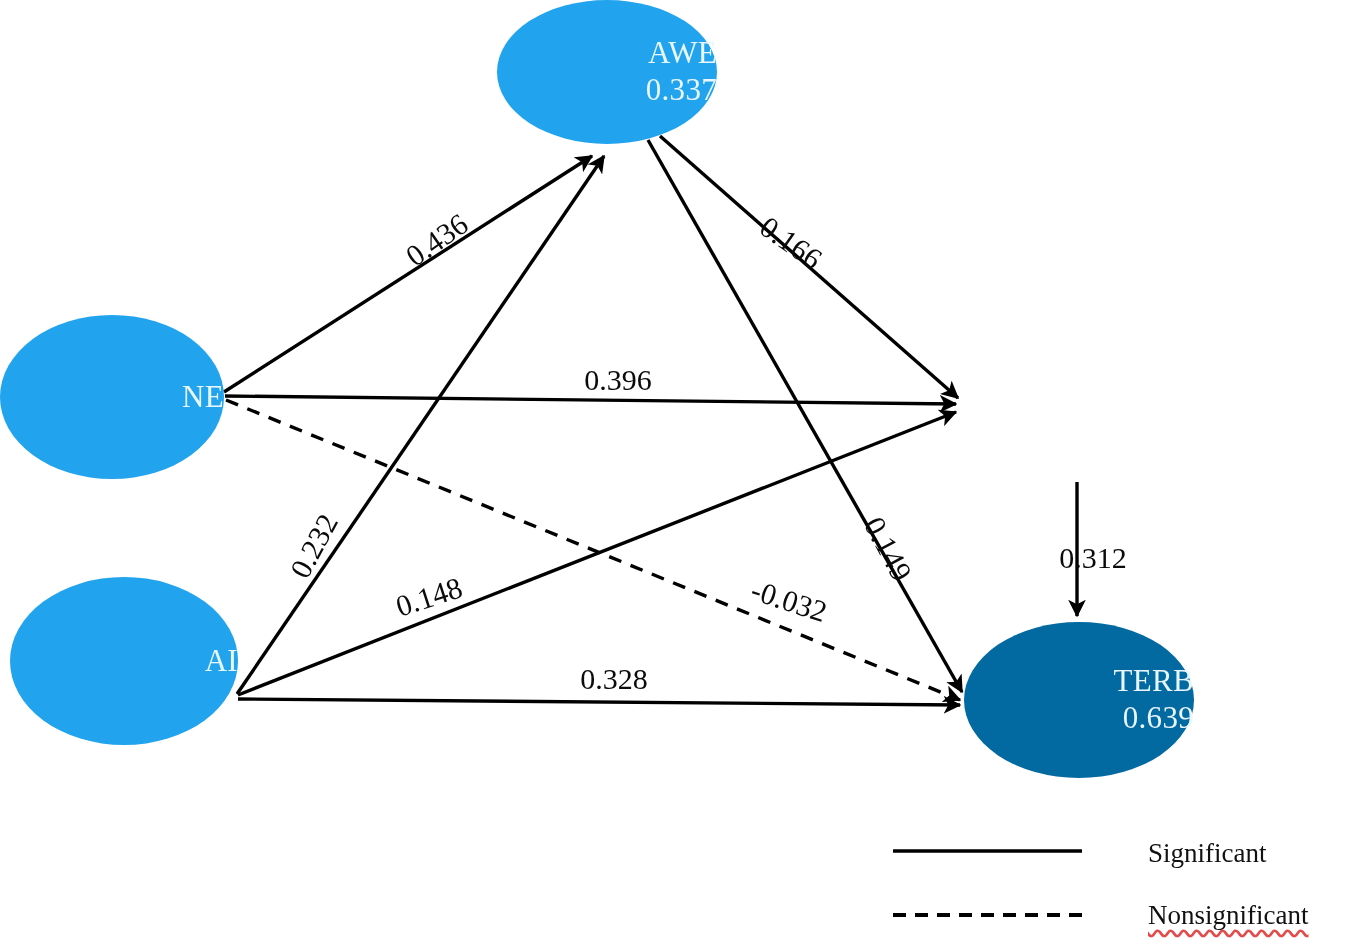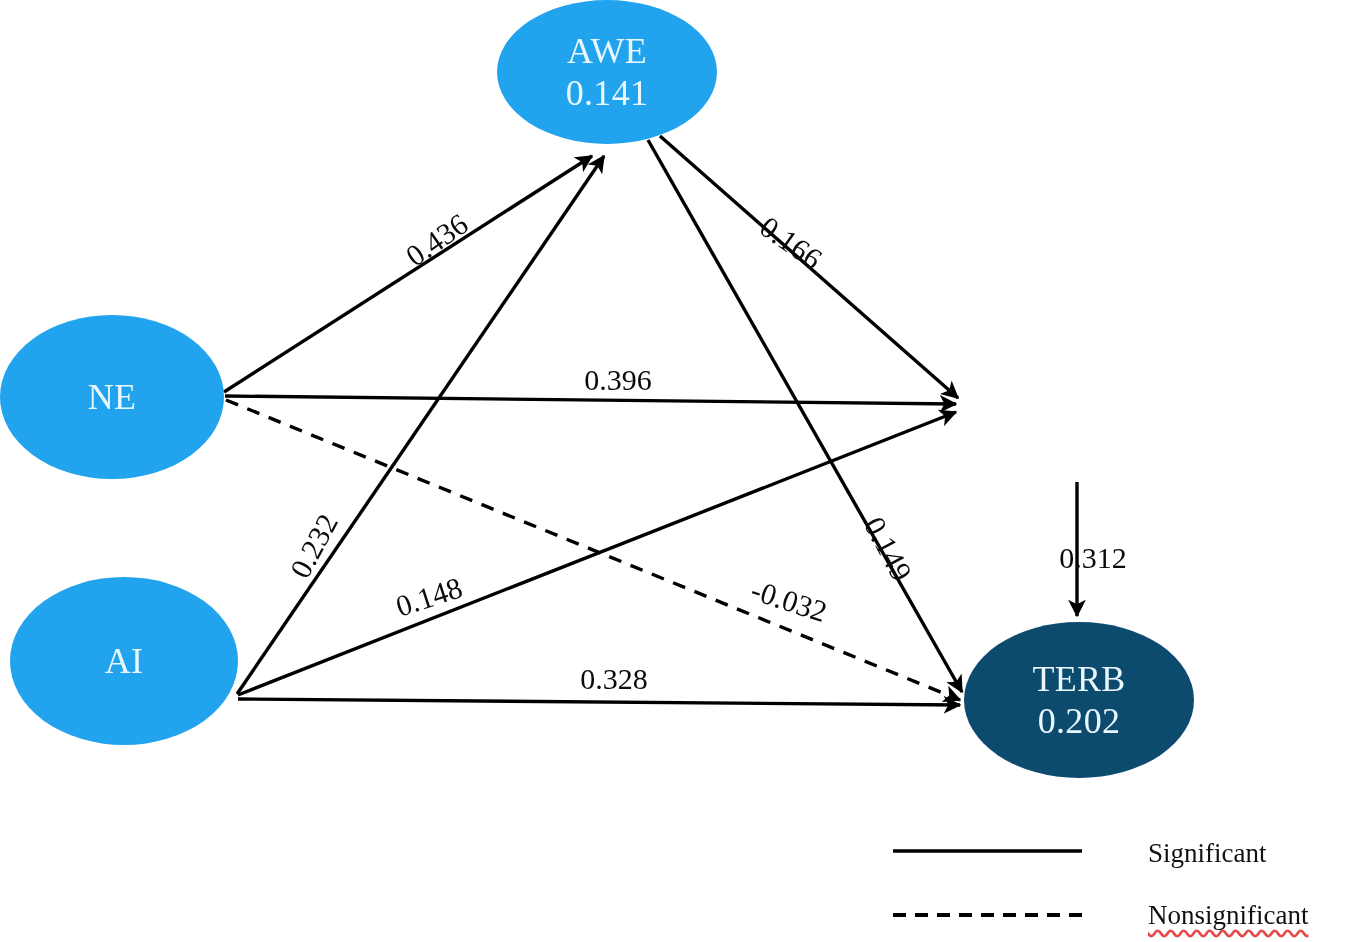--- a/index.html
+++ b/index.html
@@ -26,26 +26,26 @@
     left: 0;
     top: 0;
     width: 1350px;
     height: 942px;
   }
   .node {
     position: absolute;
     border-radius: 50%;
     display: flex;
     flex-direction: column;
-    align-items: center;
+    align-items: flex-end;
     justify-content: center;
     color: #e8f6fd;
     text-align: center;
     line-height: 1.18;
-    font-size: 36px;
+    font-size: 31px;
     letter-spacing: 0.3px;
   }
   .node .node-label { display: block; }
   .node .node-value { display: block; }
   .coef {
     position: absolute;
     font-size: 30px;
     color: #0b0b0b;
     white-space: nowrap;
     transform-origin: 50% 50%;
@@ -91,33 +91,33 @@
     <line x1="238" y1="699" x2="960" y2="705" stroke="#000000" stroke-width="3.4" marker-end="url(#arrowhead)"></line>
 
     <line x1="1077" y1="482" x2="1077" y2="616" stroke="#000000" stroke-width="3.4" marker-end="url(#arrowhead)"></line>
 
     <line x1="893" y1="851" x2="1082" y2="851" stroke="#000000" stroke-width="3.4"></line>
     <line x1="893" y1="915" x2="1082" y2="915" stroke="#000000" stroke-width="4.2" stroke-dasharray="13 9"></line>
   </svg>
 
   <div class="node" style="left: 497px; top: 0px; width: 220px; height: 144px; background: rgb(33, 163, 238); color: rgb(232, 246, 253);">
     <span class="node-label">AWE</span>
-    <span class="node-value">0.141</span>
+    <span class="node-value">0.337</span>
   </div>
   <div class="node" style="left: 0px; top: 315px; width: 224px; height: 164px; background: rgb(33, 163, 238); color: rgb(232, 246, 253);">
     <span class="node-label">NE</span>
     <span class="node-value"></span>
   </div>
   <div class="node" style="left: 10px; top: 577px; width: 228px; height: 168px; background: rgb(33, 163, 238); color: rgb(232, 246, 253);">
     <span class="node-label">AI</span>
     <span class="node-value"></span>
   </div>
-  <div class="node" style="left: 964px; top: 622px; width: 230px; height: 156px; background: #0c4a6e; color: rgb(232, 246, 253);">
+  <div class="node" style="left: 964px; top: 622px; width: 230px; height: 156px; background: #0369a1; color: rgb(232, 246, 253);">
     <span class="node-label">TERB</span>
-    <span class="node-value">0.202</span>
+    <span class="node-value">0.639</span>
   </div>
 
   <div class="coef" style="left: 437px; top: 240px; transform: translate(-50%, -50%) rotate(-35deg);">0.436</div>
   <div class="coef" style="left: 791px; top: 243px; transform: translate(-50%, -50%) rotate(35deg);">0.166</div>
   <div class="coef" style="left: 618px; top: 380px; transform: translate(-50%, -50%) rotate(0deg); font-family: Liberation Serif, serif;">0.396</div>
   <div class="coef" style="left: 314px; top: 546px; transform: translate(-50%, -50%) rotate(-62deg);">0.232</div>
   <div class="coef" style="left: 429px; top: 597px; transform: translate(-50%, -50%) rotate(-18deg);">0.148</div>
   <div class="coef" style="left: 888px; top: 549px; transform: translate(-50%, -50%) rotate(62deg);">0.149</div>
   <div class="coef" style="left: 789px; top: 601px; transform: translate(-50%, -50%) rotate(18deg);">-0.032</div>
   <div class="coef" style="left: 614px; top: 679px; transform: translate(-50%, -50%) rotate(0deg);">0.328</div>

